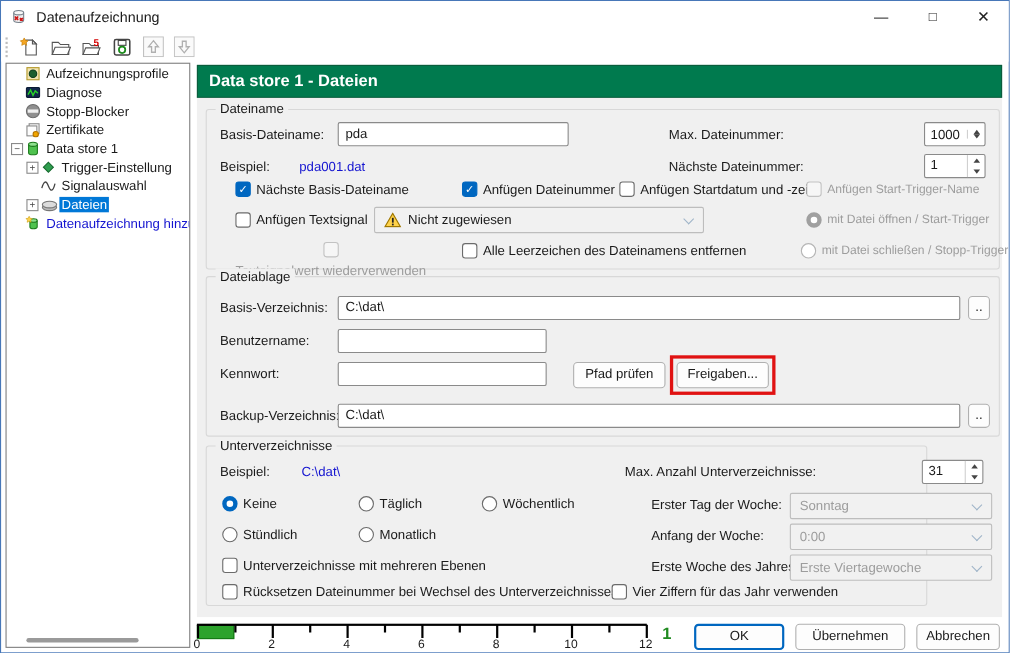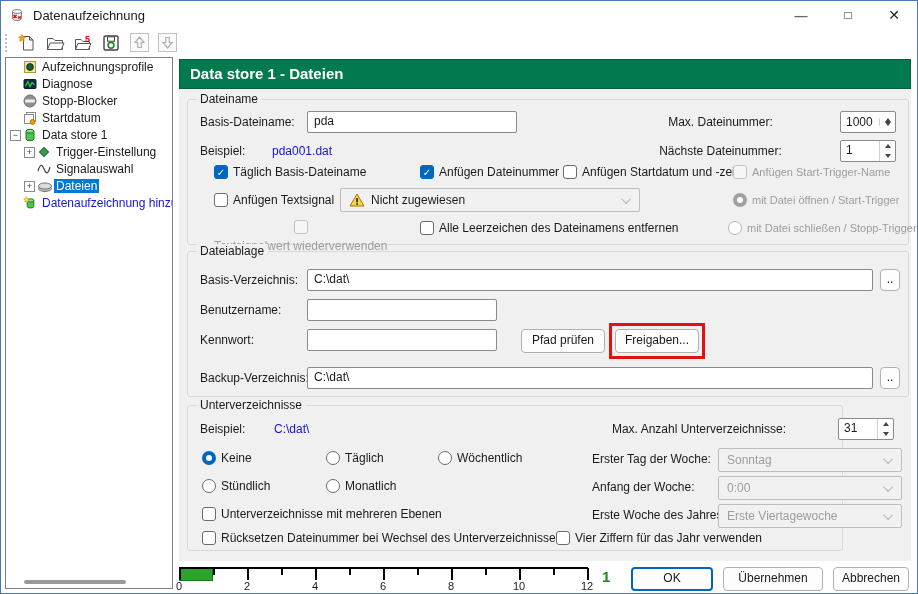--- a/index.html
+++ b/index.html
@@ -35,21 +35,21 @@
   .tree-scrollbar { position:absolute; left:18px; bottom:4px; width:102px; height:4px; background:#9a9a9a; border-radius:2px; }
 
   
   .mainheader { position:absolute; left:178px; top:58px; width:732px; height:30px; background:#007a4e; border:1px solid #0a5c3c; color:#fff; font-size:15px; font-weight:bold; line-height:28px; padding-left:10px; }
   .contentbg { position:absolute; left:178px; top:88px; width:732px; height:472px; background:#f0f0f0; }
 
   .group { position:absolute; border:1px solid #d8d8d8; border-radius:3px; }
   .gtitle { position:absolute; top:-8px; left:8px; background:#f0f0f0; padding:0 4px; }
 
   .lbl { position:absolute; white-space:nowrap; }
-  .lbl.right { text-align:center; }
+  .lbl.right { text-align:left; }
   .bluetext { color:#1515d0; }
 
   .tb { position:absolute; height:22px; border:1px solid #8a8a8a; border-radius:2px; background:#fff; padding:2px 6px; white-space:nowrap; overflow:hidden; }
   .btn { position:absolute; height:24px; border:1px solid #b0b0b0; background:#fdfdfd; border-radius:4px; text-align:center; line-height:21px; }
   .btn.small { height:22px; line-height:19px; }
   .btn.primary { border:2px solid #0067c0; line-height:19px; }
   .redbox { position:absolute; border:3px solid #e01212; }
 
   .spin { position:absolute; height:22px; border:1px solid #8a8a8a; border-radius:2px; background:#fff; display:flex; }
   .spin .val { flex:1; padding:2px 5px; }
@@ -197,21 +197,21 @@
         </div>
         <div class="trow" style="padding-left: 2px;">
           <span class="exp"></span>
           <span class="ticon">
             <svg width="14" height="14">
               <rect x="3.5" y="1.5" width="9" height="9" fill="#fdfdfd" stroke="#8a8a8a"></rect>
               <rect x="1.5" y="3.5" width="9" height="9" fill="#fdfdfd" stroke="#8a8a8a"></rect>
               <circle cx="9.5" cy="11" r="2.4" fill="#f0a500" stroke="#b57400"></circle>
             </svg>
           </span>
-          <span class="tlabel">Startdatum</span>
+          <span class="tlabel">Zertifikate</span>
         </div>
         <div class="trow" style="padding-left: 2px;">
           <span class="exp box">−</span>
           <span class="ticon">
             <svg width="14" height="14">
               <path d="M3 3.2 v7.6 a4 1.9 0 0 0 8 0 v-7.6" fill="#4fc24f" stroke="#1c7a1c"></path>
               <ellipse cx="7" cy="3.2" rx="4" ry="1.9" fill="#8ee08e" stroke="#1c7a1c"></ellipse>
             </svg>
           </span>
           <span class="tlabel">Data store 1</span>
@@ -288,21 +288,21 @@
             <span class="arr-up"></span>
           </span>
           <span class="sb">
             <span class="arr-dn"></span>
           </span>
         </span>
     </div>
 
     <div class="ctrl cb checked" style="left:26px; top:64px;">
       <span class="box"></span>
-        <span class="t">Täglich Basis-Dateiname</span>
+        <span class="t">Nächste Basis-Dateiname</span>
     </div>
     <div class="ctrl cb checked" style="left:232px; top:64px;">
       <span class="box"></span>
         <span class="t">Anfügen Dateinummer</span>
     </div>
     <div class="ctrl cb" style="left:375px; top:64px;">
       <span class="box"></span>
         <span class="t">Anfügen Startdatum und -zeit</span>
     </div>
     <div class="ctrl cb small disabled" style="left:545px; top:64px;">

